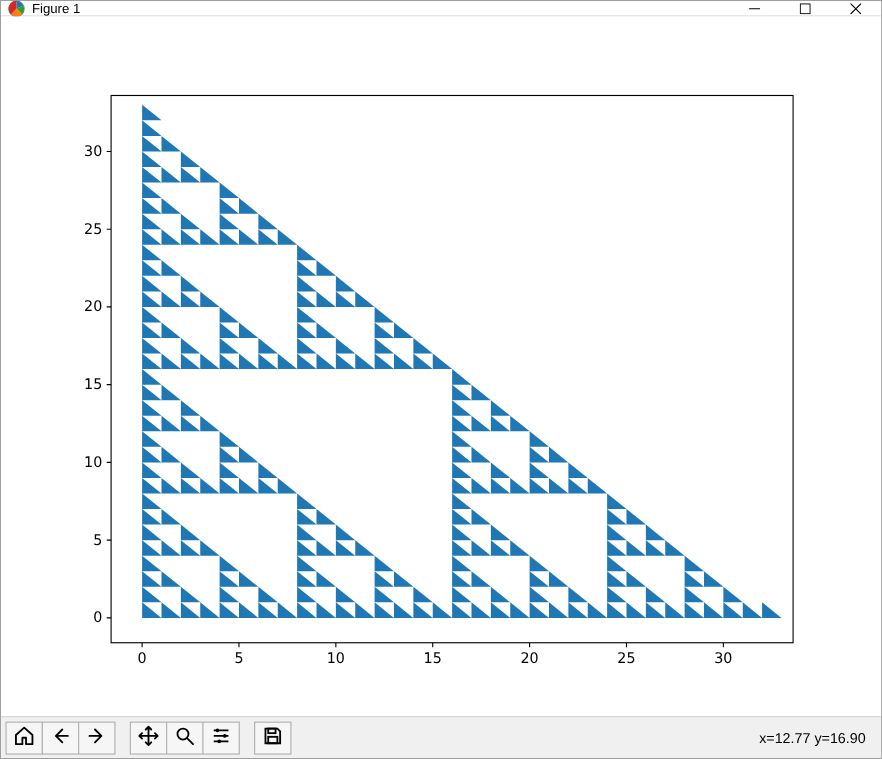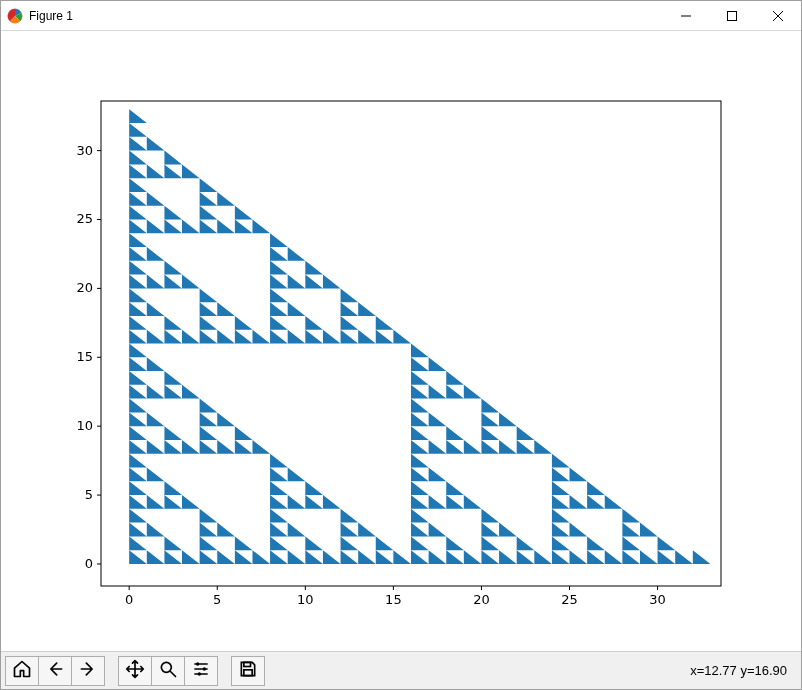--- a/index.html
+++ b/index.html
@@ -11,21 +11,21 @@
     background: #f0f0f0;
     overflow: hidden;
   }
   .window {
     width: 802px; height: 690px;
     display: flex; flex-direction: column;
     background: #ffffff;
     border: 1px solid #9f9f9f;
   }
   .titlebar {
-    height: 30px;
+    height: 14px;
     display: flex; align-items: center;
     background: #ffffff;
     border-bottom: 1px solid #d9d9d9;
     padding-left: 6px;
   }
   .titlebar .app-icon {
     width: 16px; height: 16px; margin-right: 6px;
     display: inline-flex; align-items: center; justify-content: center;
   }
   .titlebar .title {

